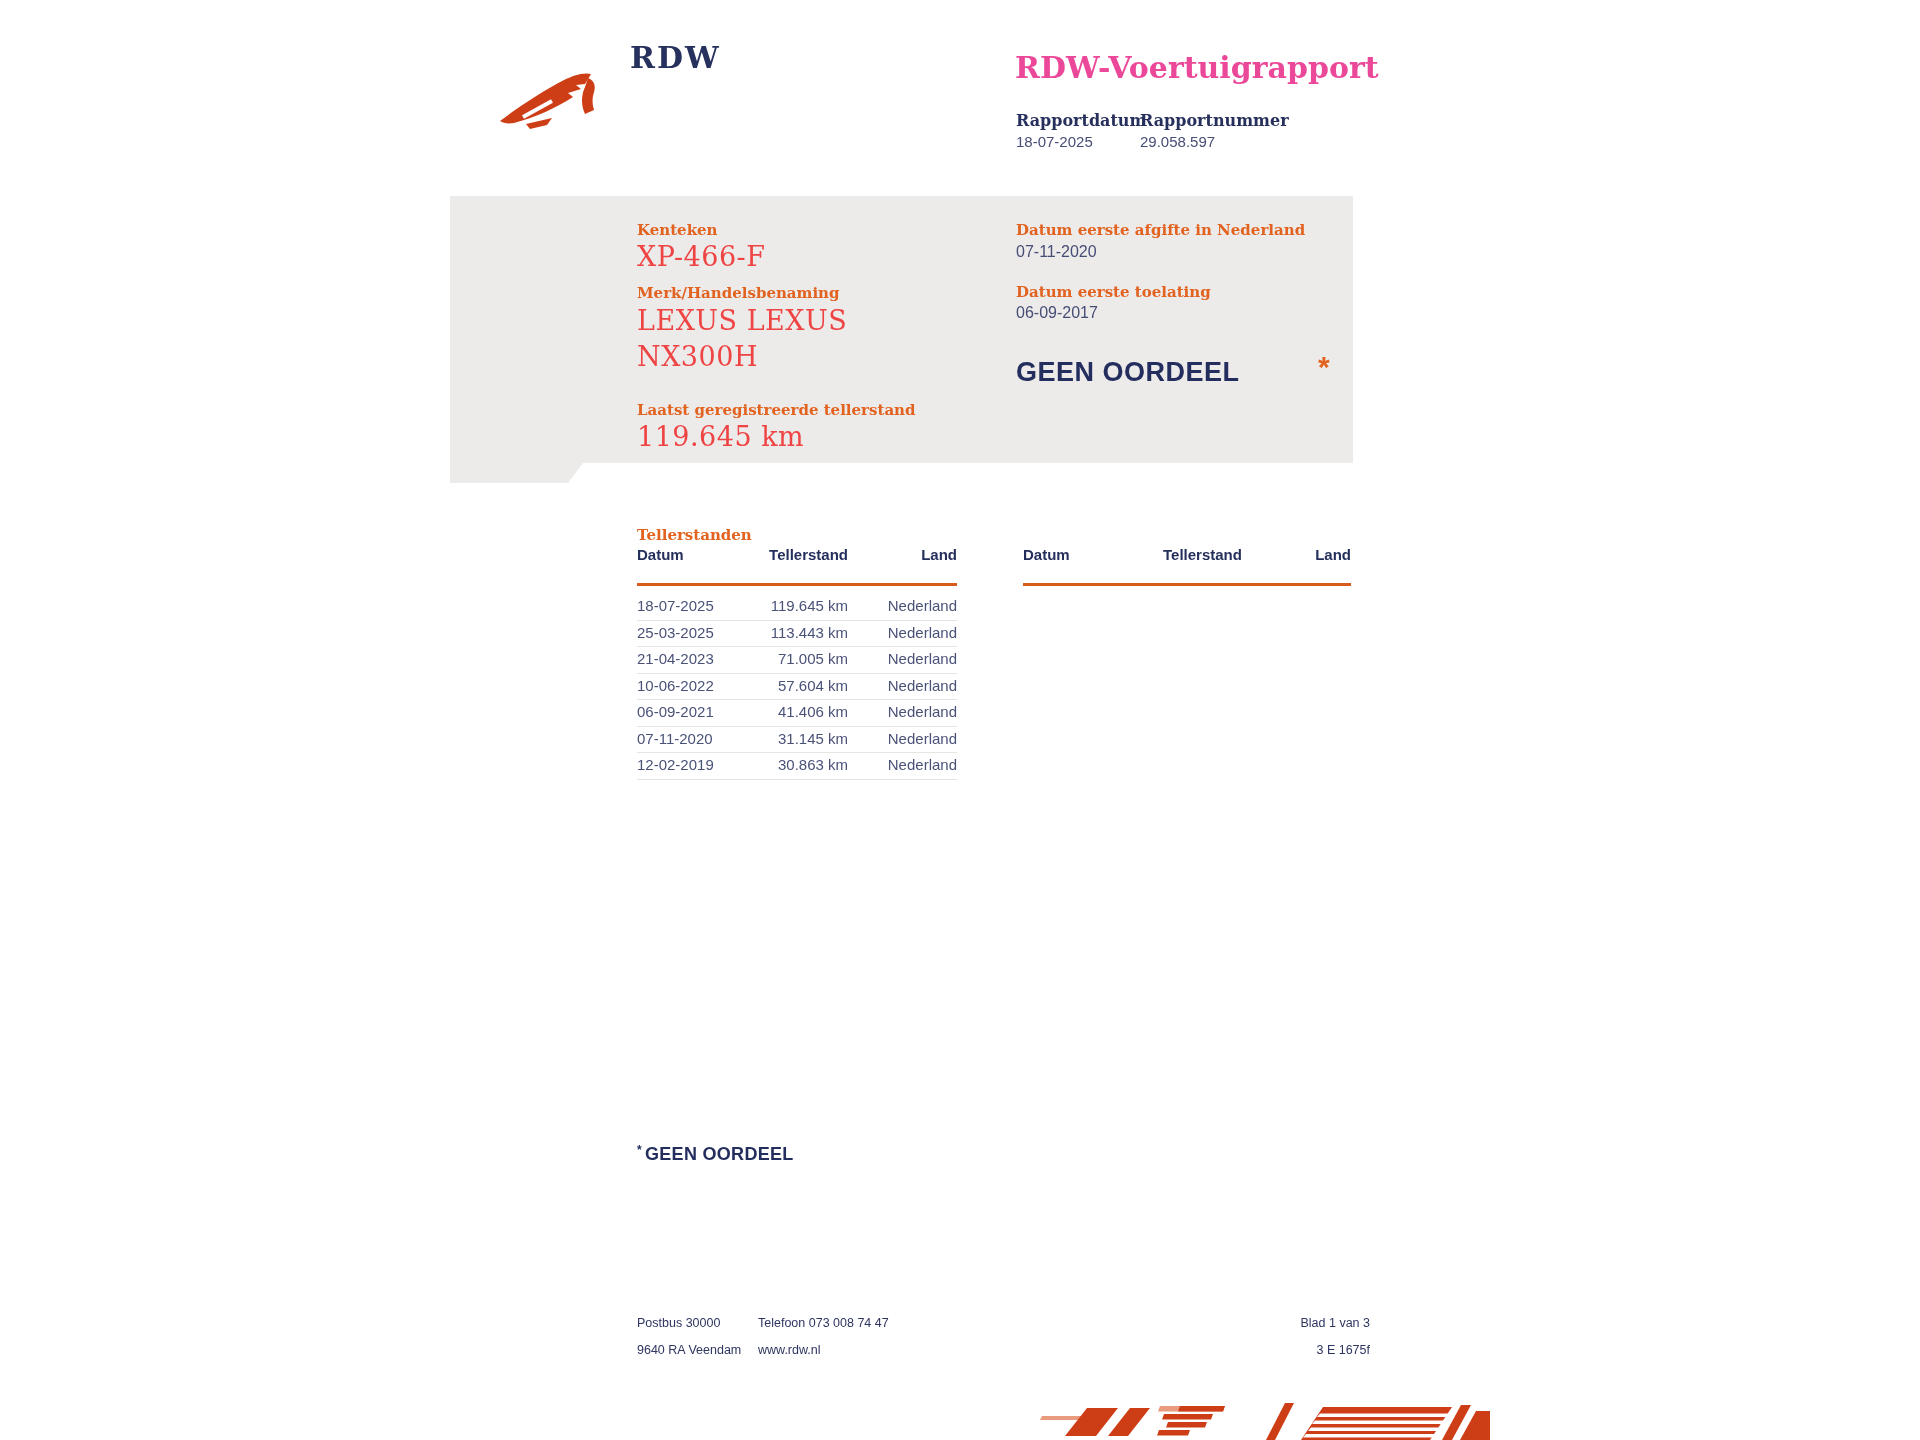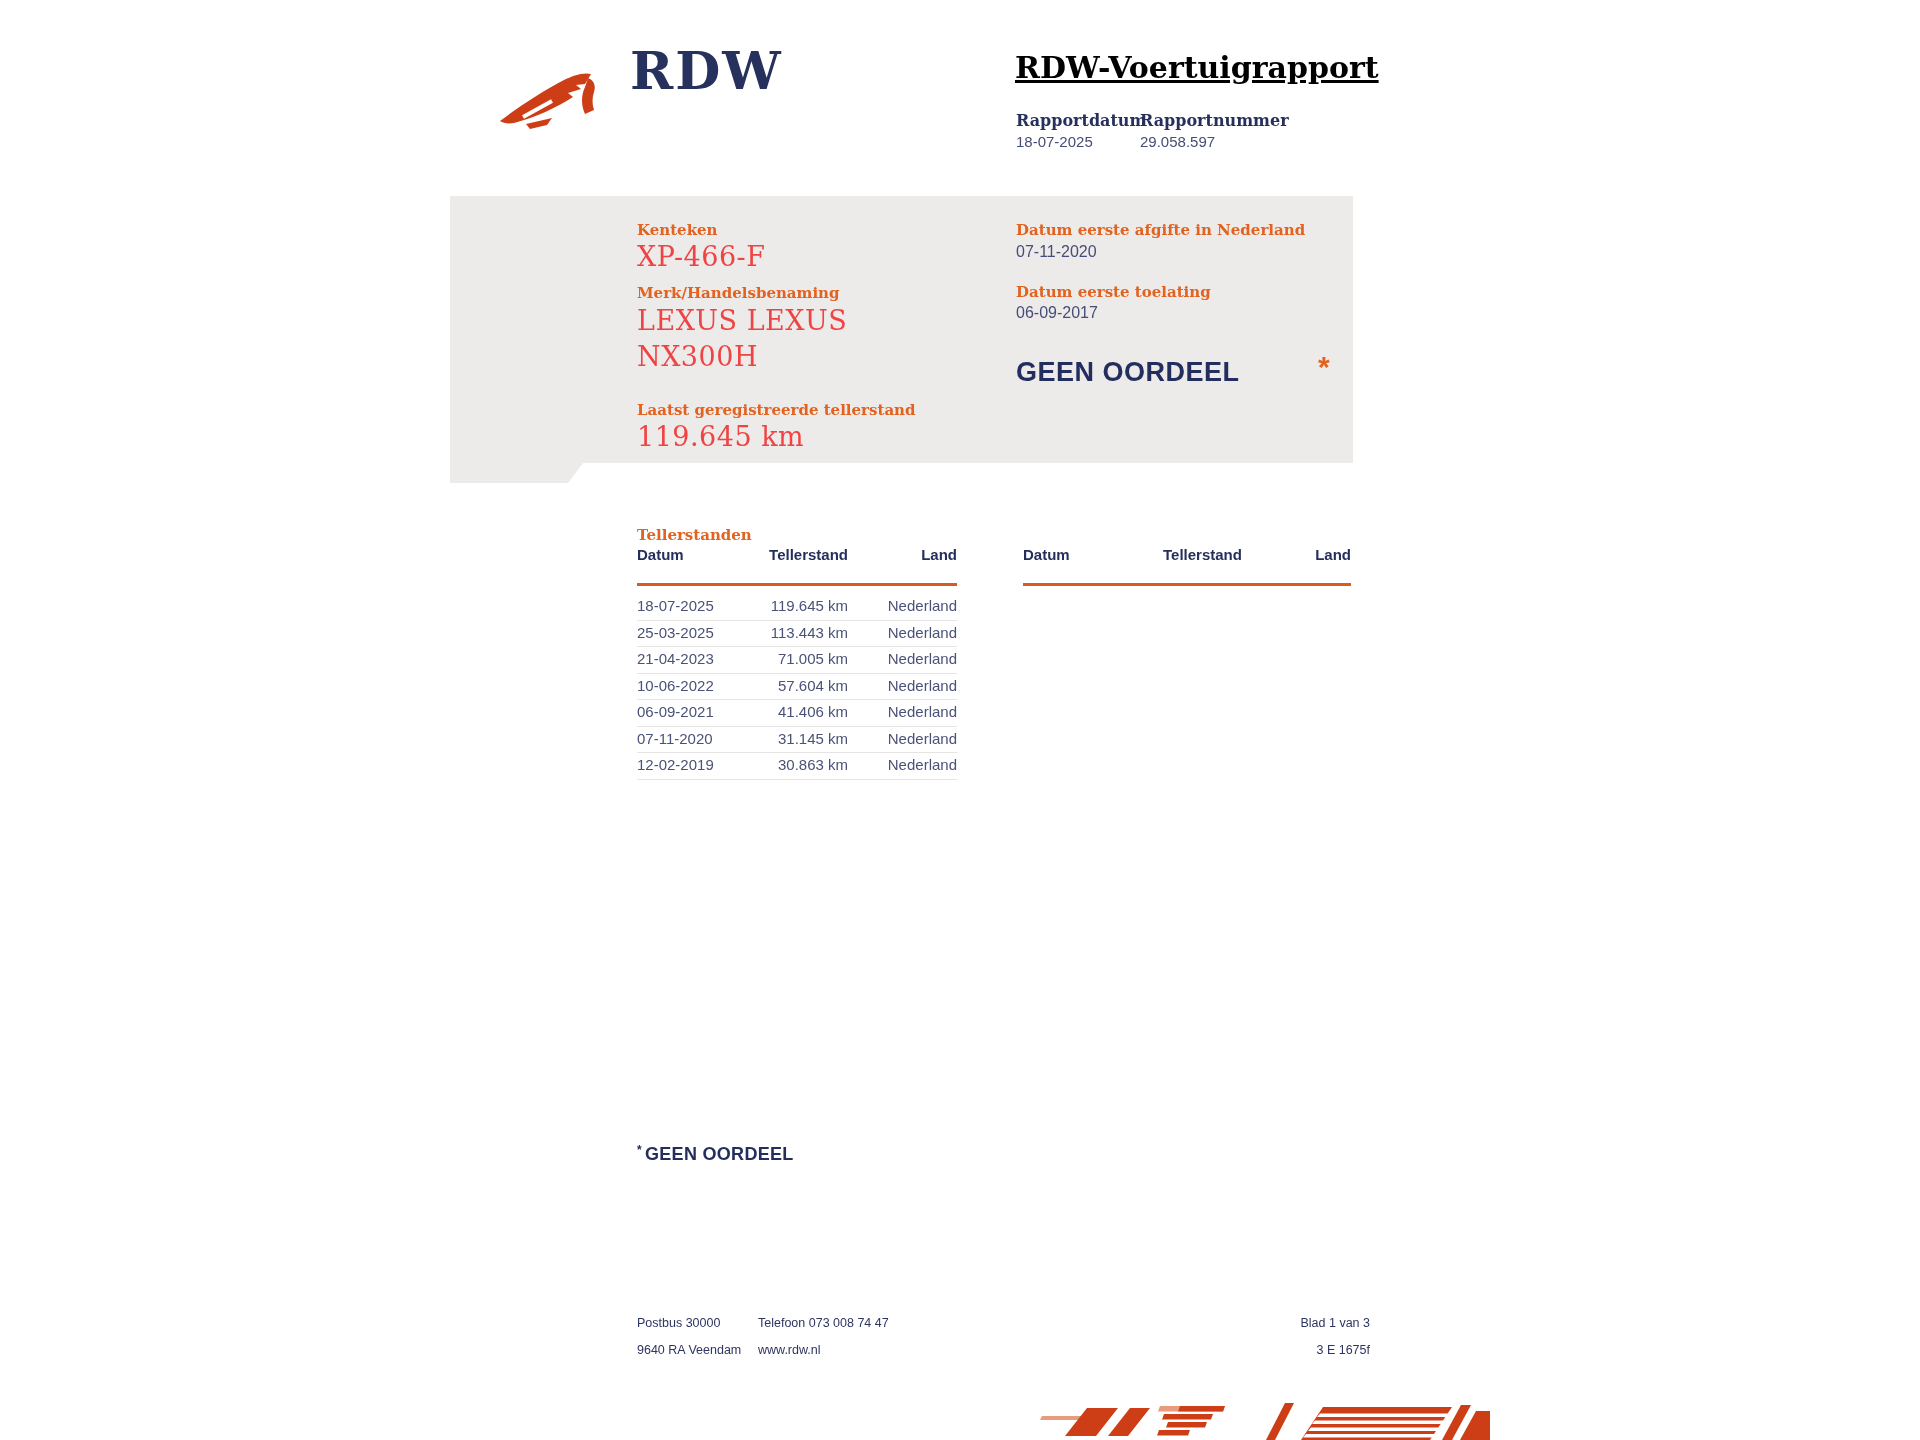--- a/index.html
+++ b/index.html
@@ -11,22 +11,22 @@
   *{margin:0;padding:0;box-sizing:border-box;}
   html,body{background:#fff;}
   .page{
     position:relative;width:1920px;height:1440px;background:#fff;overflow:hidden;
     font-family:"Liberation Sans",sans-serif;
   }
   .serif{font-family:"DejaVu Serif","Liberation Serif",serif;}
   .abs{position:absolute;}
 
   
-  .logo-text{left:630px;top:40px;font-size:52px;font-weight:bold;color:#27315E;letter-spacing:2px;}
-  .report-title{left:1015px;top:50px;font-size:30px;font-weight:bold;color:#000000;text-decoration:underline;}
+  .logo-text{left:630px;top:40px;font-size:30px;font-weight:bold;color:#27315E;letter-spacing:2px;}
+  .report-title{left:1015px;top:50px;font-size:30px;font-weight:bold;color:#ec4899;}
   .meta-label{font-size:16px;font-weight:bold;color:var(--navy);}
   .meta-value{font-size:15px;color:#464D76;}
 
   
   .vehicle-box{
     left:450px;top:196px;width:903px;height:287px;background:var(--box-gray);
     clip-path:polygon(0 0,903px 0,903px 267px,133px 267px,118px 287px,0 287px);
   }
   .field-label{font-size:15px;font-weight:bold;color:var(--brand-orange);}
   .field-value-lg{font-size:27px;color:#ef4444;letter-spacing:0.5px;}

